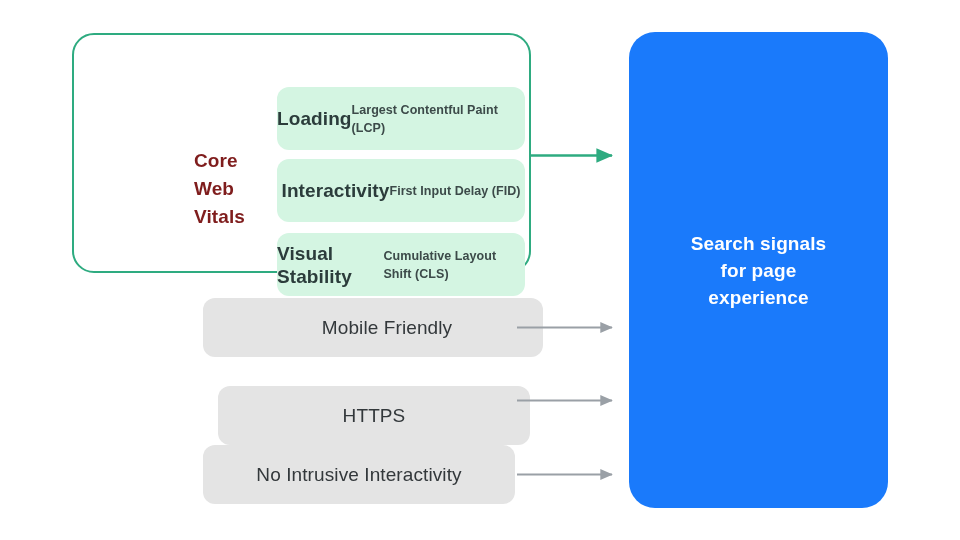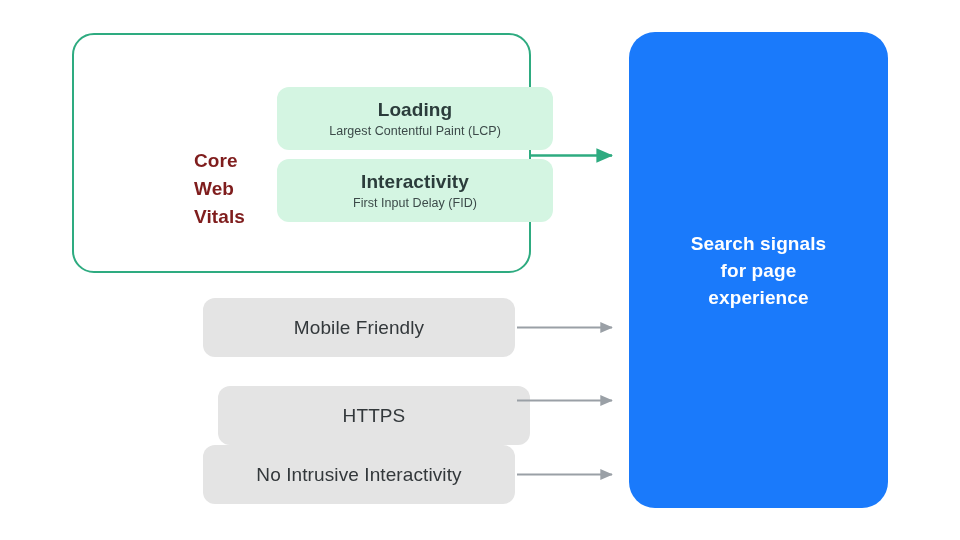--- a/index.html
+++ b/index.html
@@ -39,62 +39,62 @@
     line-height: 28px;
     color: #7f1d1d;
     letter-spacing: 0.1px;
     text-align: left;
   }
 
   
   .metric-card {
     position: absolute;
     left: 203px;
-    width: 276px;
+    width: 248px;
     height: 63px;
     background: #d4f5e2;
     border-radius: 12px;
     display: flex;
-    flex-direction: column;
+    flex-direction: row;
     align-items: center;
     justify-content: center;
   }
   .metric-card.c1 { top: 52px; }
   .metric-card.c2 { top: 124px; text-align: right; }
   .metric-card.c3 { top: 198px; }
 
   .metric-title {
     font-size: 19px;
     font-weight: bold;
     color: #2b3c3b;
     line-height: 23px;
     letter-spacing: 0.1px;
   }
   .metric-sub {
     font-size: 12.5px;
-    font-weight: normal;
+    font-weight: bold;
     color: #3c4a49;
     line-height: 18px;
     margin-top: 1px;
     letter-spacing: 0.05px;
   }
 
   
   .signal-box {
     position: absolute;
     left: 203px;
     width: 312px;
     height: 59px;
     background: #e4e4e4;
     border-radius: 12px;
     display: flex;
     align-items: center;
     justify-content: center;
   }
-  .signal-box.s1 { top: 298px; }
+  .signal-box.s1 { top: 298px; padding-left: 28px; }
   .signal-box.s2 { top: 386px; margin-left: 15px; }
   .signal-box.s3 { top: 445px; }
 
   .signal-label {
     font-size: 19px;
     font-weight: normal;
     color: #33383b;
     letter-spacing: 0.1px;
   }
 
@@ -142,20 +142,24 @@
   <div class="metric-card c1">
     <div class="metric-title">Loading</div>
     <div class="metric-sub">Largest Contentful Paint (LCP)</div>
   </div>
 
   <div class="metric-card c2">
     <div class="metric-title">Interactivity</div>
     <div class="metric-sub">First Input Delay (FID)</div>
   </div>
 
+  <div class="metric-card c3">
+    <div class="metric-title">Visual Stability</div>
+    <div class="metric-sub">Cumulative Layout Shift (CLS)</div>
+  </div>
 </div>
 
 <div class="signal-box s1">
   <span class="signal-label">Mobile Friendly</span>
 </div>
 
 <div class="signal-box s2">
   <span class="signal-label">HTTPS</span>
 </div>
 

